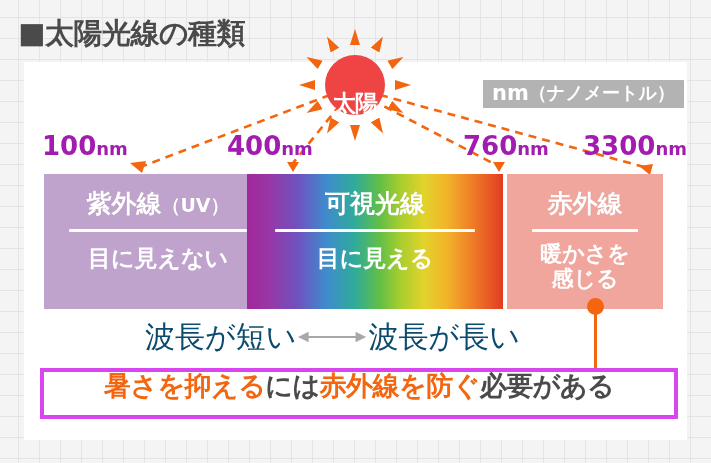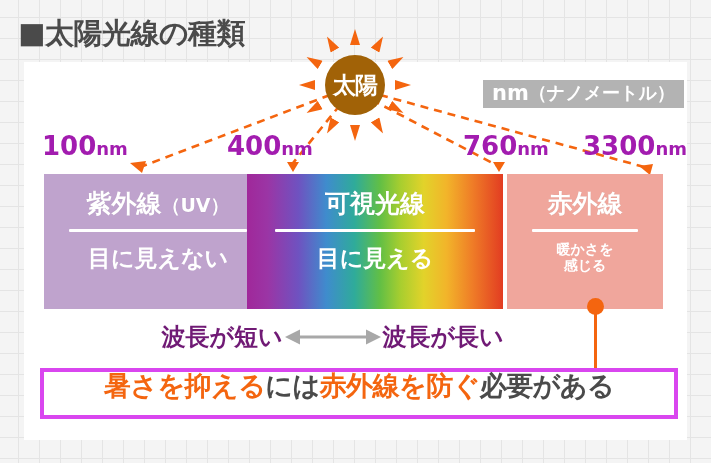--- a/index.html
+++ b/index.html
@@ -28,22 +28,22 @@
   #white-panel{
     position:absolute;left:24px;top:62px;width:663px;height:378px;
     background:#ffffff;
   }
   
   #sun{
     position:absolute;left:295px;top:25px;width:120px;height:120px;
   }
   #sun .disc{
     position:absolute;left:30px;top:30px;width:60px;height:60px;
-    border-radius:50%;background:#a16207;
-    display:flex;align-items:center;justify-content:center;
+    border-radius:50%;background:#ef4444;
+    display:flex;align-items:flex-end;justify-content:center;
   }
   #sun .disc span{
     color:#ffffff;font-size:23px;font-weight:bold;letter-spacing:-1px;
     line-height:1;
   }
   #sun .ray{
     position:absolute;left:55px;top:4px;width:10px;height:16px;
     background:#f4650f;
     clip-path:polygon(50% 0%,100% 100%,0% 100%);
     transform-origin:50% 56px;
@@ -93,39 +93,39 @@
     white-space:nowrap;text-shadow:0 0 1px rgba(0,0,0,.12);
   }
   .band-title .paren{font-size:19px;}
   .band-rule{
     width:78%;height:3px;background:#ffffff;margin-top:13px;border-radius:1px;
   }
   .band-sub{
     font-size:23px;font-weight:bold;line-height:1.13;margin-top:13px;
     text-align:center;white-space:pre-line;
   }
-  #band-ir .band-sub{font-size:14px;margin-top:10px;}
+  #band-ir .band-sub{font-size:22px;margin-top:10px;}
   #band-ir .band-rule{width:68%;}
   
   #ir-dot{
     position:absolute;left:587px;top:298px;width:17px;height:17px;
     border-radius:50%;background:#f4650f;
   }
   #ir-line{
     position:absolute;left:594px;top:306px;width:3px;height:63px;
     background:#f4650f;
   }
   
   #wave-row{
     position:absolute;left:145px;top:320px;width:375px;height:34px;
     display:flex;align-items:center;justify-content:center;
     white-space:nowrap;
   }
   #wave-row .wtext{
-    font-size:24px;font-weight:bold;color:#701a75;line-height:1;
+    font-size:30px;font-weight:normal;color:#0c4a6e;line-height:1;
   }
   #wave-arrow{margin:0 2px;display:block;}
   
   #callout{
     position:absolute;left:40px;top:368px;width:630px;height:43px;
     border:4px solid #d946ef;background:#ffffff;
     display:flex;justify-content:center;
   }
   #callout .line{
     font-size:27px;font-weight:bold;line-height:1;white-space:nowrap;

